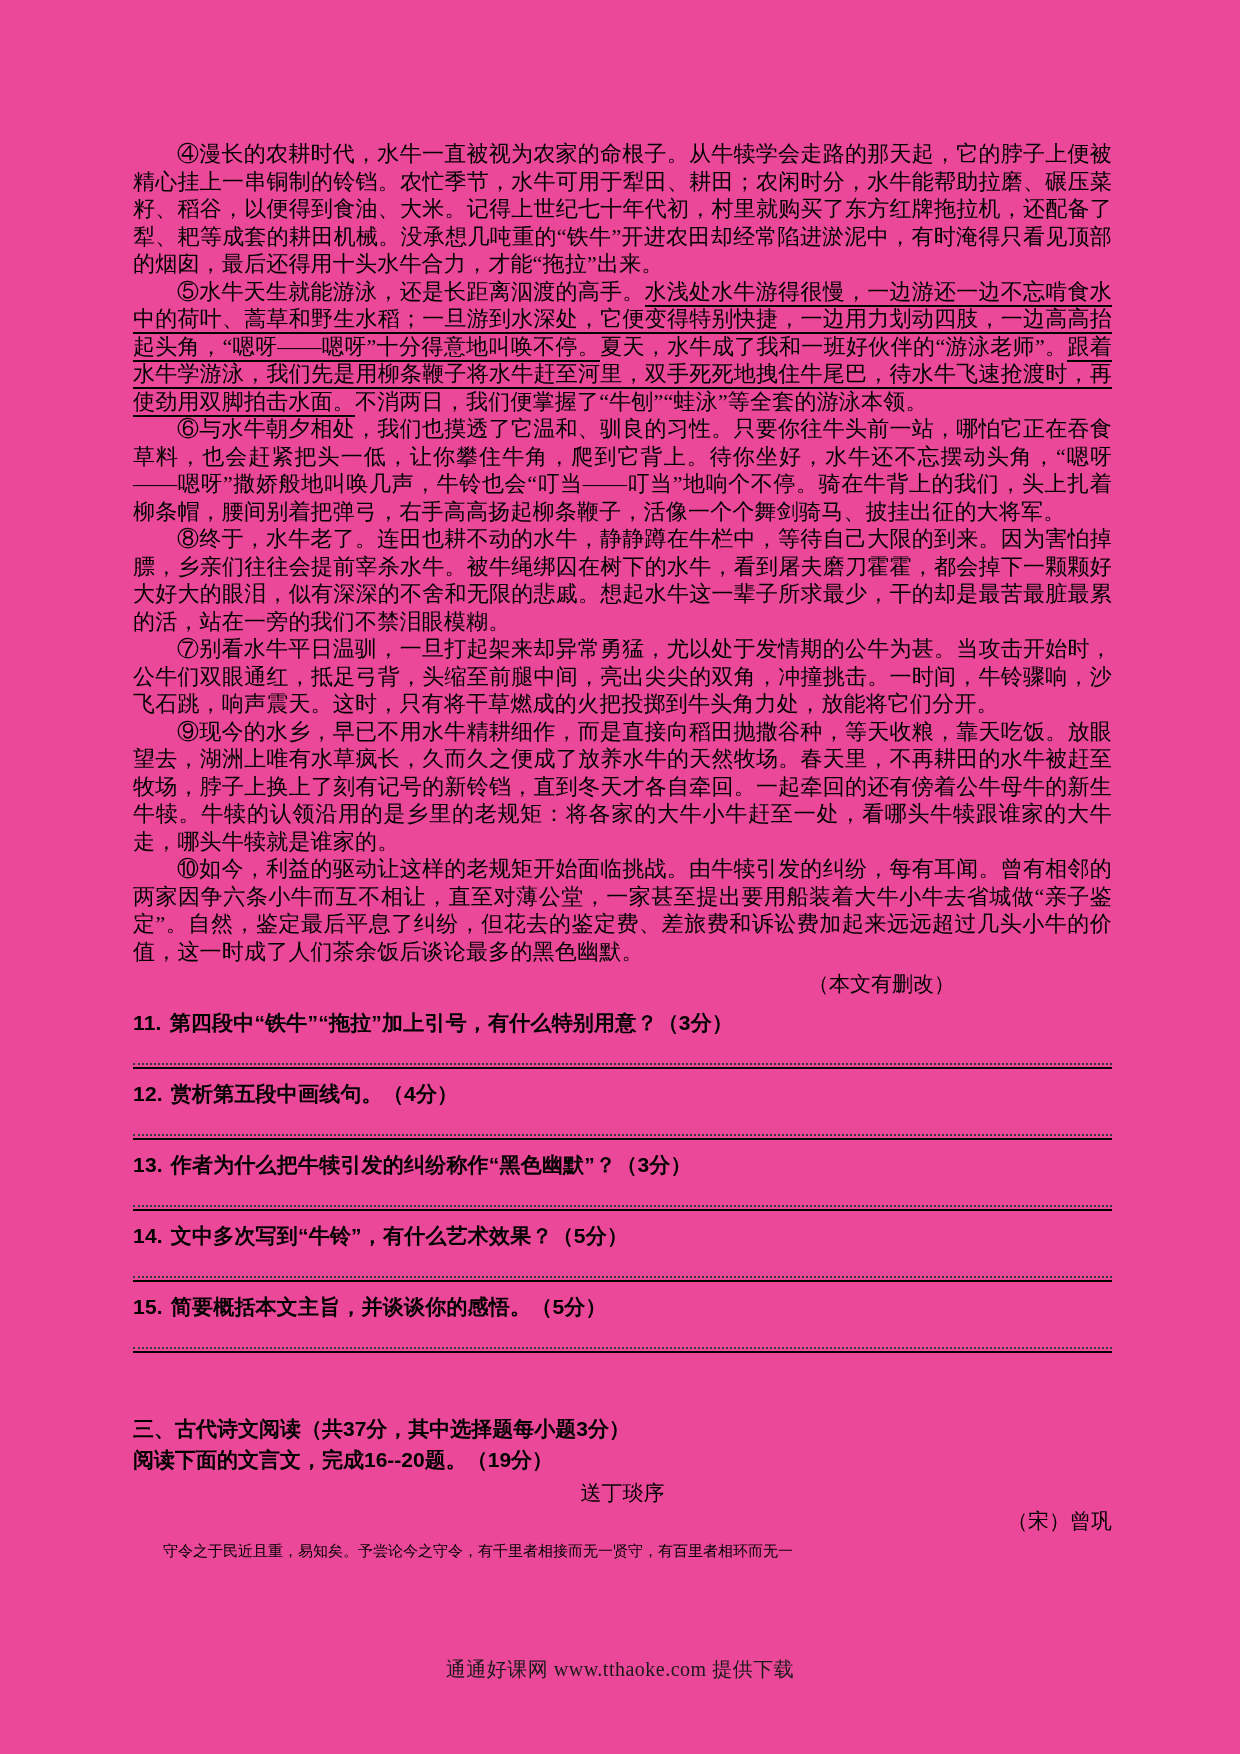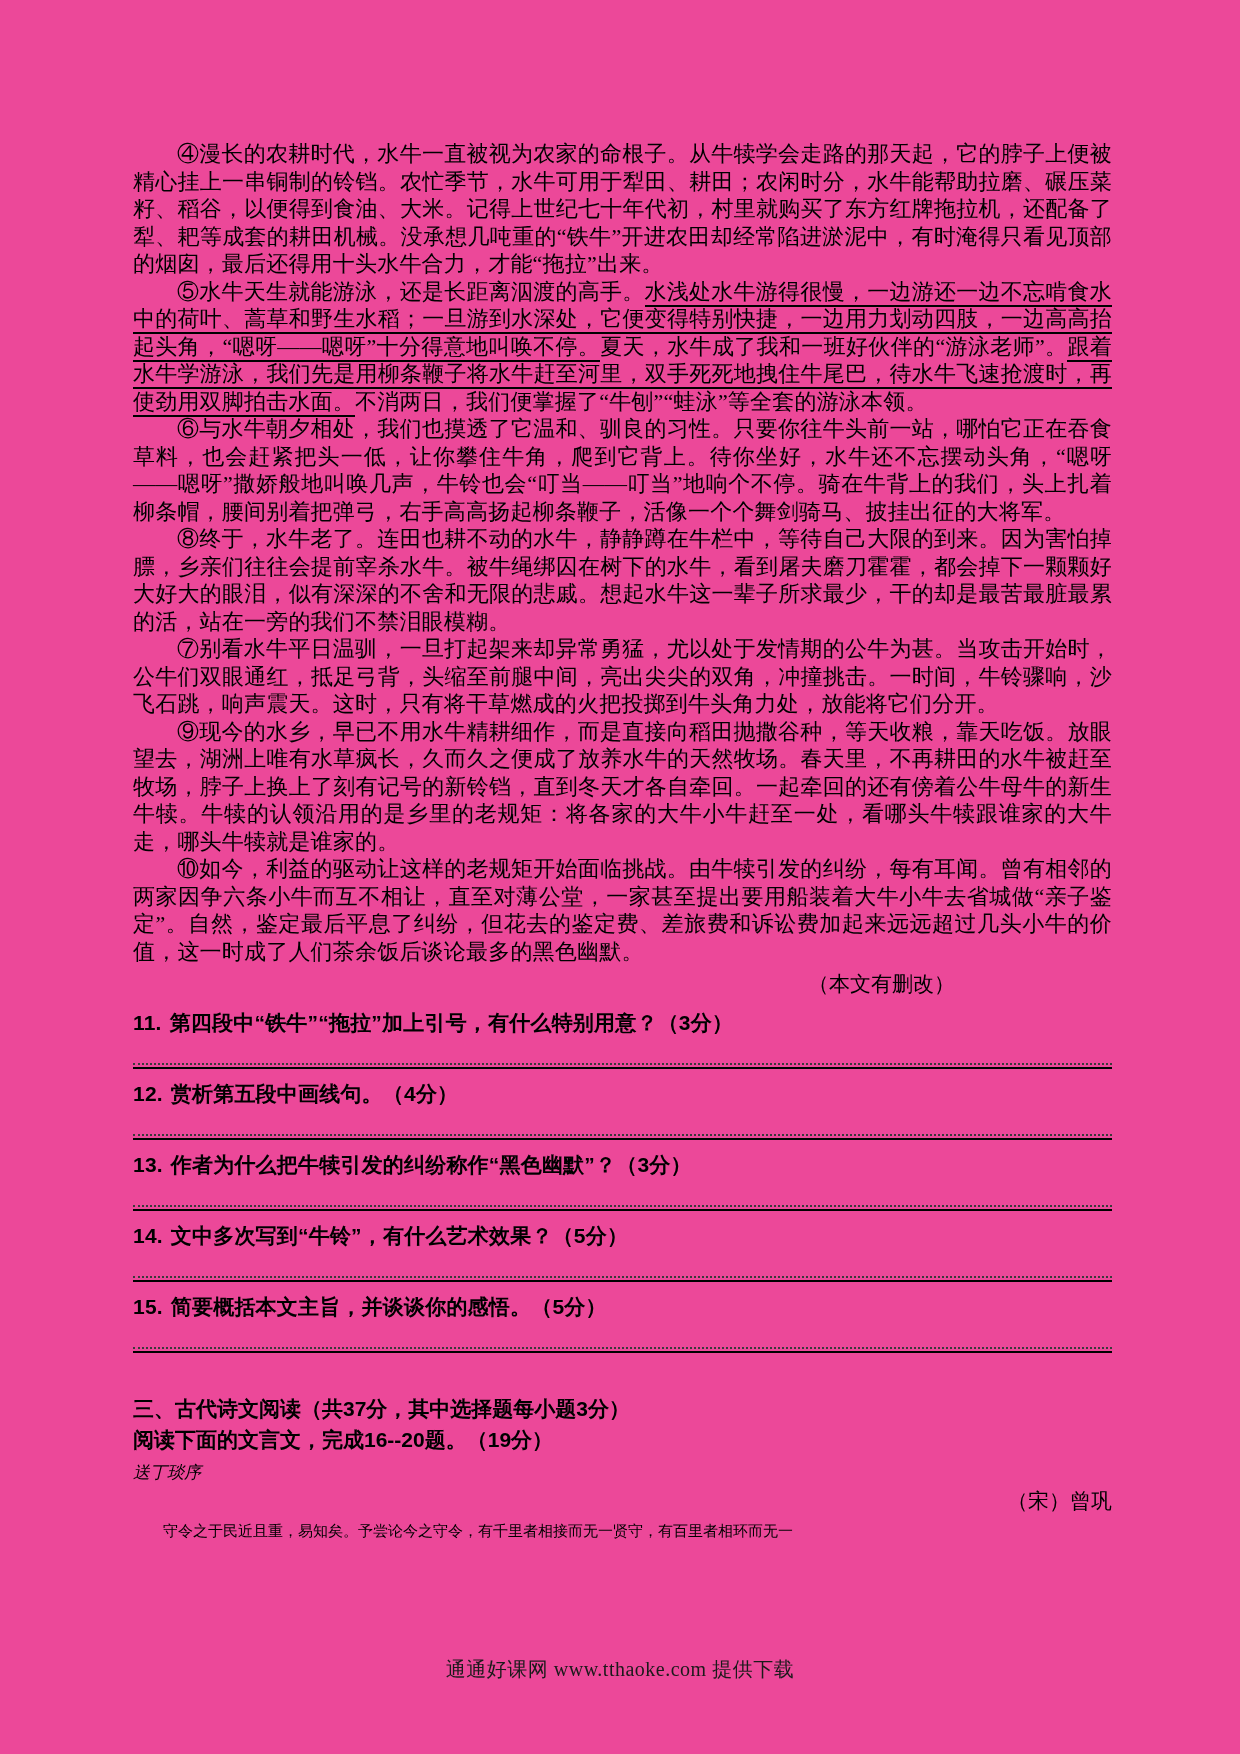--- a/index.html
+++ b/index.html
@@ -60,35 +60,34 @@
   .answer-line .solid{
     height:0;
     border-top:2.5px solid #000;
     margin-top:2px;
   }
   .section-heading{
     font-family:"Liberation Sans","DejaVu Sans",sans-serif;
     font-weight:bold;
     font-size:21px;
     line-height:27px;
-    margin:42px 0 0 0;
+    margin:62px 0 0 0;
   }
   .section-instruction{
     font-family:"Liberation Sans","DejaVu Sans",sans-serif;
     font-weight:bold;
     font-size:21px;
     line-height:27px;
     margin:4px 0 4px 0;
   }
   .classical-title{
-    font-size:17px;
-    text-align:left;
+    font-size:21px;
+    text-align:center;
     margin:6px 0 0 0;
     line-height:28px;
-    font-style:italic;
   }
   .classical-author{
     font-size:21px;
     text-align:right;
     margin:0;
     line-height:28px;
   }
   .classical-text{
     font-size:15px;
     line-height:28px;

